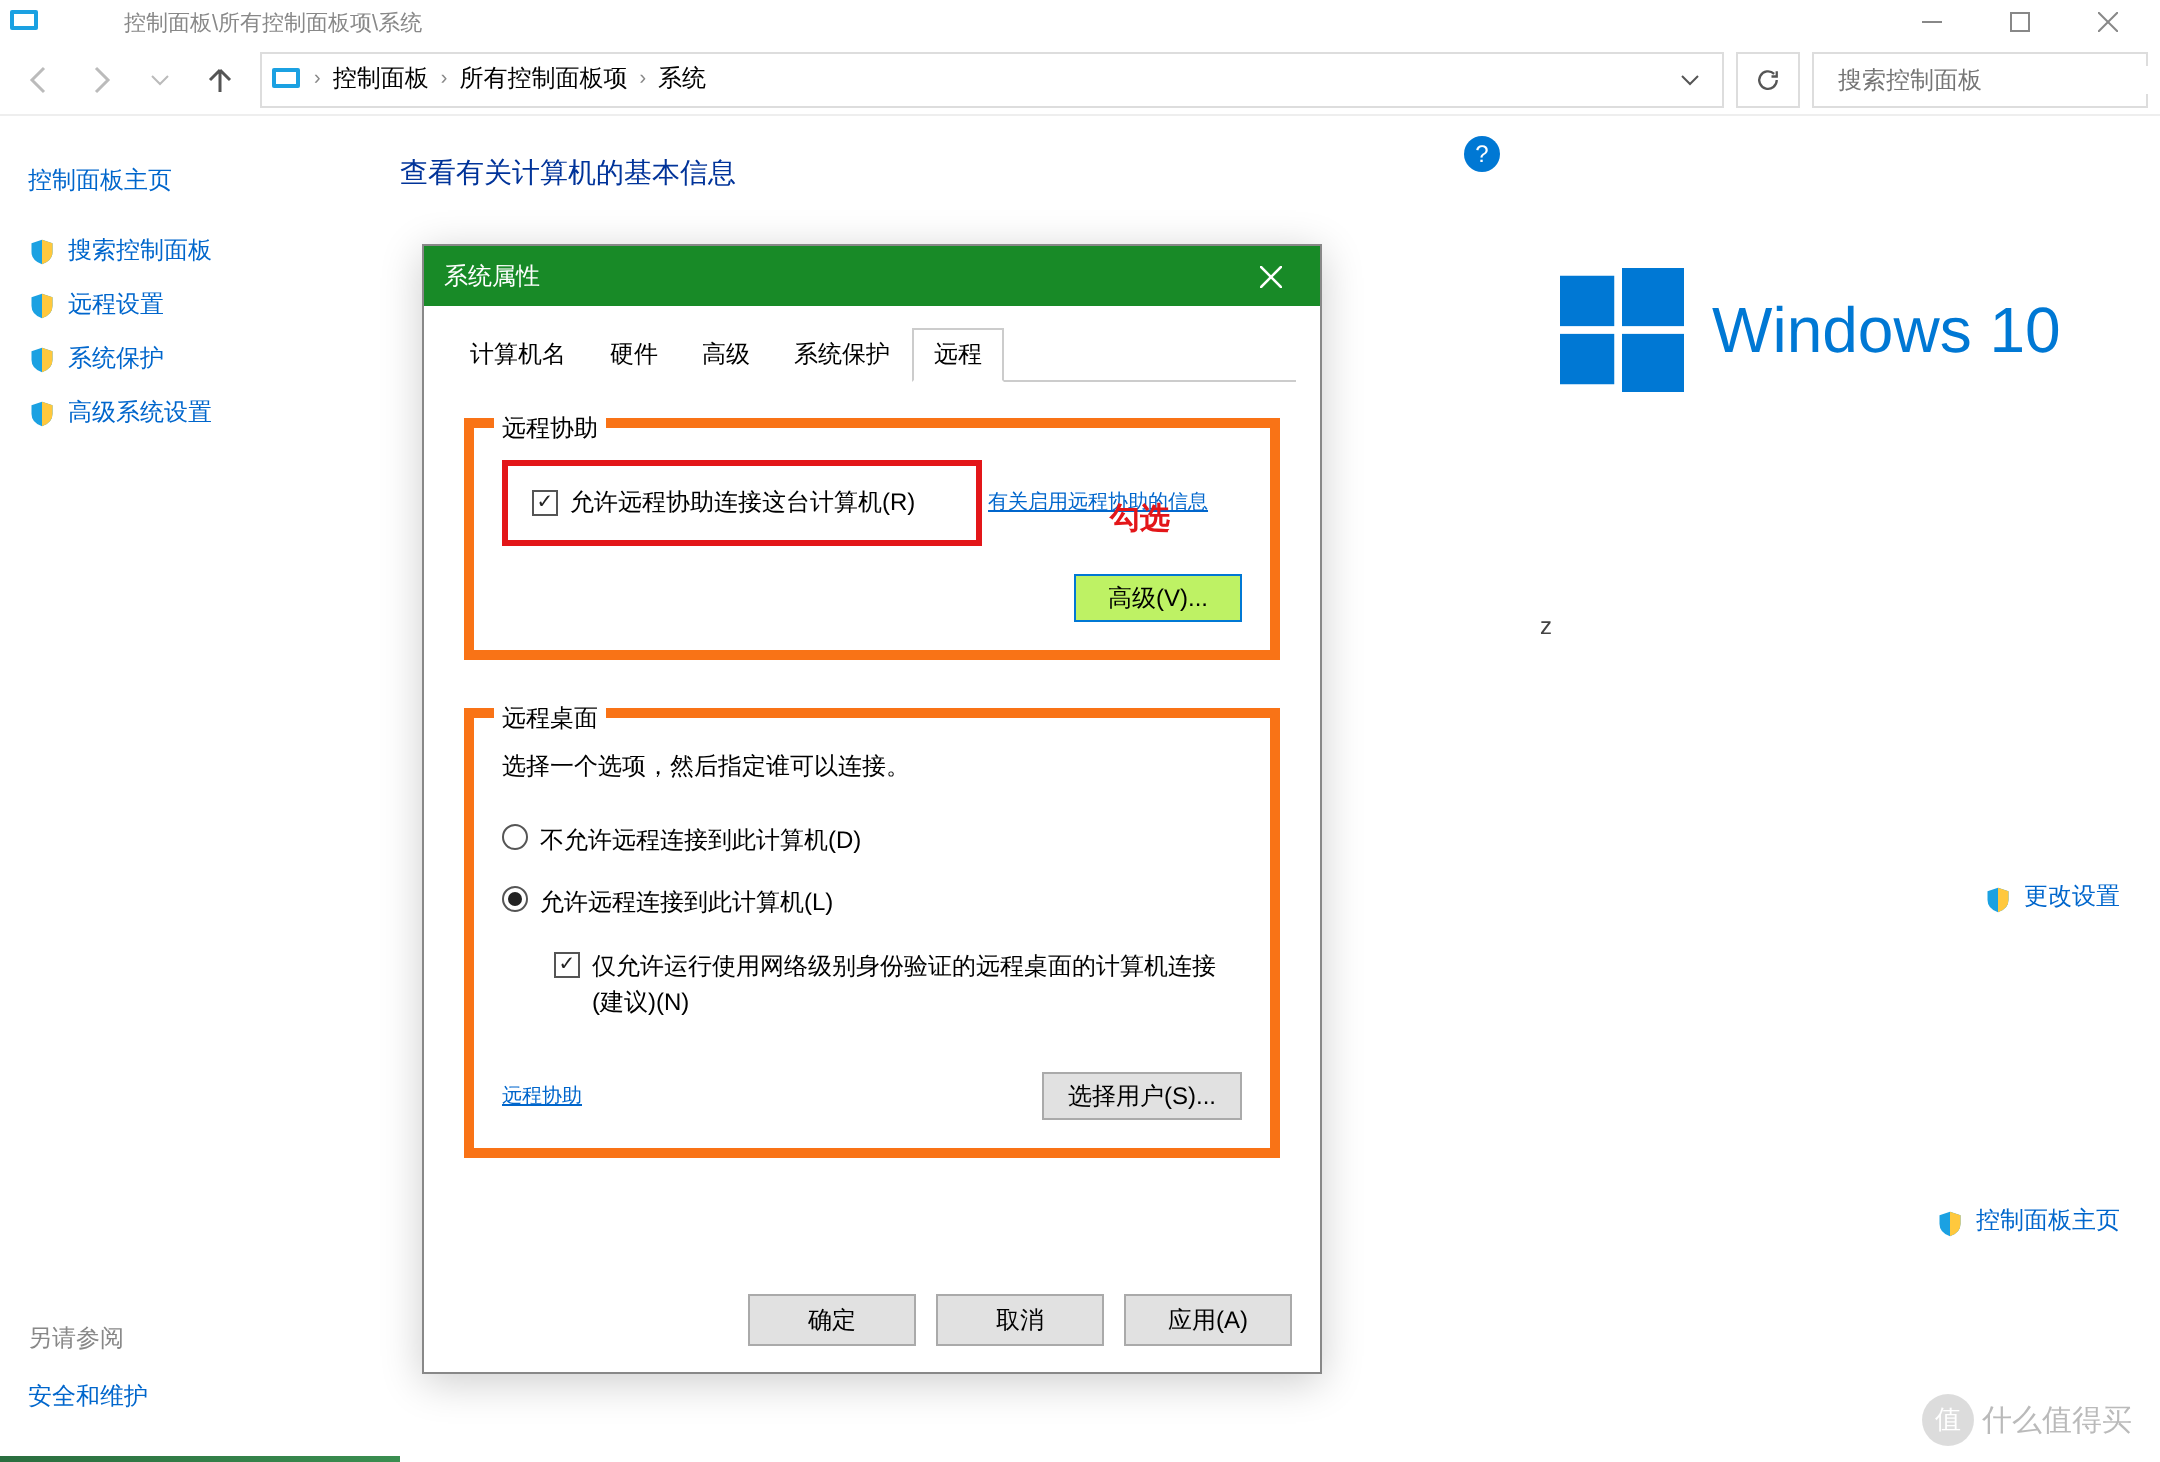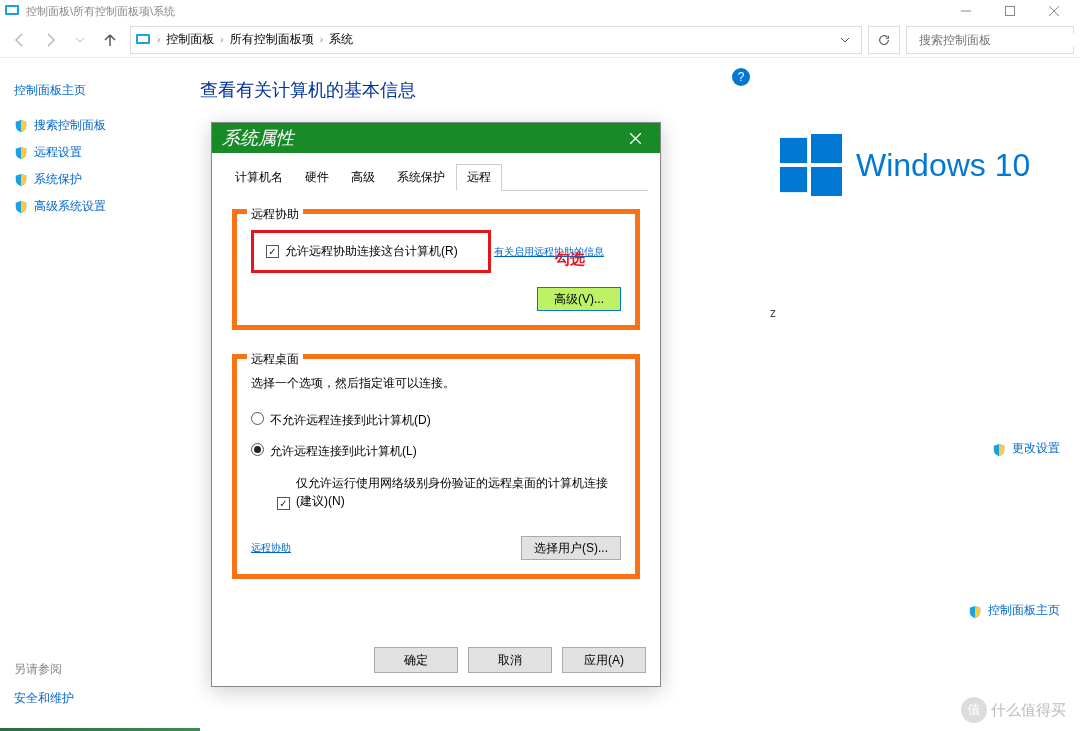--- a/index.html
+++ b/index.html
@@ -1,21 +1,21 @@
 <!DOCTYPE html>
 <html><head>
   <meta charset="utf-8">
   <style>
     * { box-sizing: border-box; margin: 0; padding: 0; font-family: "Microsoft YaHei", "Segoe UI", sans-serif; }
     body { background: #fff; font-size: 12px; color: #000; overflow: hidden; width: 1080px; height: 731px; position: relative; }
 
     
     .titlebar { height: 22px; display: flex; align-items: center; padding: 0 4px; color: #888; }
     .titlebar .app-icon { width: 16px; height: 16px; margin-right: 6px; }
-    .titlebar .title { font-size: 11px; color: #888; }
+    .titlebar .title { font-size: 11px; color: #888; margin-left: 36px; }
     .titlebar .spacer { flex: 1; }
     .titlebar .win-btn { width: 44px; height: 22px; display: flex; align-items: center; justify-content: center; color: #888; }
     .titlebar .win-btn svg { width: 10px; height: 10px; }
 
     
     .navbar { height: 36px; display: flex; align-items: center; padding: 0 6px; border-bottom: 1px solid #eee; gap: 2px; }
     .nav-btn { width: 28px; height: 28px; display: flex; align-items: center; justify-content: center; color: #bbb; }
     .nav-btn.active { color: #555; }
     .addressbar { flex: 1; height: 28px; border: 1px solid #ddd; display: flex; align-items: center; padding: 0 4px; margin: 0 4px; }
     .addressbar .path-icon { width: 16px; height: 16px; margin-right: 4px; }
@@ -29,40 +29,40 @@
     .searchbar input { border: none; outline: none; font-size: 12px; flex: 1; color: #888; }
 
     
     .content { display: flex; height: calc(100% - 58px); position: relative; }
     .sidebar { width: 190px; padding: 24px 14px; flex-shrink: 0; }
     .sidebar .home-link { color: #0066cc; font-size: 12px; margin-bottom: 18px; display: block; }
     .sidebar .side-item { display: flex; align-items: center; margin-bottom: 10px; color: #0066cc; font-size: 12px; gap: 6px; }
     .shield-icon { width: 14px; height: 14px; flex-shrink: 0; }
 
     .main-panel { flex: 1; padding: 20px 10px; position: relative; }
-    .main-title { color: #003399; font-size: 18px; margin-bottom: 29px; font-weight: normal; }
+    .main-title { color: #003399; font-size: 14px; margin-bottom: 29px; font-weight: normal; }
     .help-icon { position: absolute; right: 20px; top: 10px; width: 18px; height: 18px; border-radius: 50%; background: #0078d4; color: #fff; display: flex; align-items: center; justify-content: center; font-size: 12px; }
 
     .right-col { width: 310px; padding: 20px 20px 20px 10px; flex-shrink: 0; display: flex; flex-direction: column; }
     .win-logo-row { display: flex; align-items: center; margin-top: 56px; margin-bottom: 40px; }
     .win-logo { width: 62px; height: 62px; margin-right: 14px; }
     .win-text { font-size: 32px; color: #0078d4; font-weight: 300; }
     .right-link { display: flex; align-items: flex-end; gap: 6px; color: #0066cc; font-size: 12px; justify-content: flex-end; }
     .right-link.mid { margin-top: 120px; }
     .right-link.low { margin-top: 145px; }
     .right-mystery { font-size: 12px; color: #444; margin-left: -10px; margin-top: 70px; }
 
     .bottom-left { position: absolute; left: 14px; bottom: 24px; }
     .see-also { color: #888; font-size: 12px; margin-bottom: 12px; }
     .bottom-link { color: #0066cc; font-size: 12px; }
 
     
     .dialog { position: absolute; left: 211px; top: 122px; width: 450px; height: 565px; background: #fff; border: 1px solid #888; box-shadow: 0 4px 20px rgba(0,0,0,0.2); display: flex; flex-direction: column; }
     .dlg-titlebar { height: 30px; background: #188a27; display: flex; align-items: center; padding: 0 10px; color: #fff; }
-    .dlg-title { font-size: 18px; flex: 1; font-style: italic; }
+    .dlg-title { font-size: 12px; flex: 1; }
     .dlg-close { width: 30px; display: flex; align-items: center; justify-content: center; cursor: pointer; }
     .dlg-close svg { width: 11px; height: 11px; }
 
     .dlg-body { flex: 1; padding: 10px 12px 0; background: #fff; }
 
     .tabs { display: flex; border-bottom: 1px solid #ccc; }
     .tab { padding: 4px 10px; font-size: 12px; border: 1px solid transparent; border-bottom: none; position: relative; top: 1px; background: #fff; }
     .tab.active { border-color: #ccc; border-bottom: 1px solid #fff; }
     .tab:not(.active) { background: #fff; }
 
@@ -79,21 +79,21 @@
 
     .link-blue { color: #0066cc; font-size: 10px; text-decoration: underline; display: inline-block; margin-bottom: 12px; }
     .btn-row-right { display: flex; justify-content: flex-end; }
     .win-button { min-width: 84px; height: 24px; border: 1px solid #0078d4; background: #bef264; font-size: 12px; padding: 0 12px; cursor: pointer; }
     .win-button.plain { border-color: #aaa; background: #e1e1e1; }
 
     .desc-text { font-size: 12px; margin-bottom: 20px; }
     .radio-row { display: flex; align-items: flex-start; margin-bottom: 14px; }
     .radio { width: 13px; height: 13px; border: 1px solid #555; border-radius: 50%; margin-right: 6px; flex-shrink: 0; position: relative; }
     .radio.checked::before { content: ""; position: absolute; left: 2px; top: 2px; width: 7px; height: 7px; border-radius: 50%; background: #222; }
-    .sub-check { margin-left: 26px; display: flex; align-items: flex-end; }
+    .sub-check { margin-left: 26px; display: flex; align-items: flex-start; }
     .sub-check .checkbox { margin-top: 2px; }
     .sub-label { font-size: 12px; line-height: 1.5; }
 
     .dlg-footer { height: 50px; display: flex; align-items: center; justify-content: flex-end; padding: 0 14px 2px; gap: 10px; }
     .footer-btn { min-width: 84px; height: 26px; border: 1px solid #aaa; background: #e1e1e1; font-size: 12px; }
 
     
     .watermark { position: absolute; right: 14px; bottom: 8px; opacity: 0.4; display: flex; align-items: center; gap: 4px; font-size: 15px; color: #555; }
     .watermark .circle { width: 26px; height: 26px; border-radius: 50%; background: #aaa; color: #fff; display: flex; align-items: center; justify-content: center; font-size: 13px; }
     .taskbar-sliver { position: absolute; left: 0; bottom: 0; width: 200px; height: 3px; background: linear-gradient(90deg, #2a6e3f, #3a8e50); }

